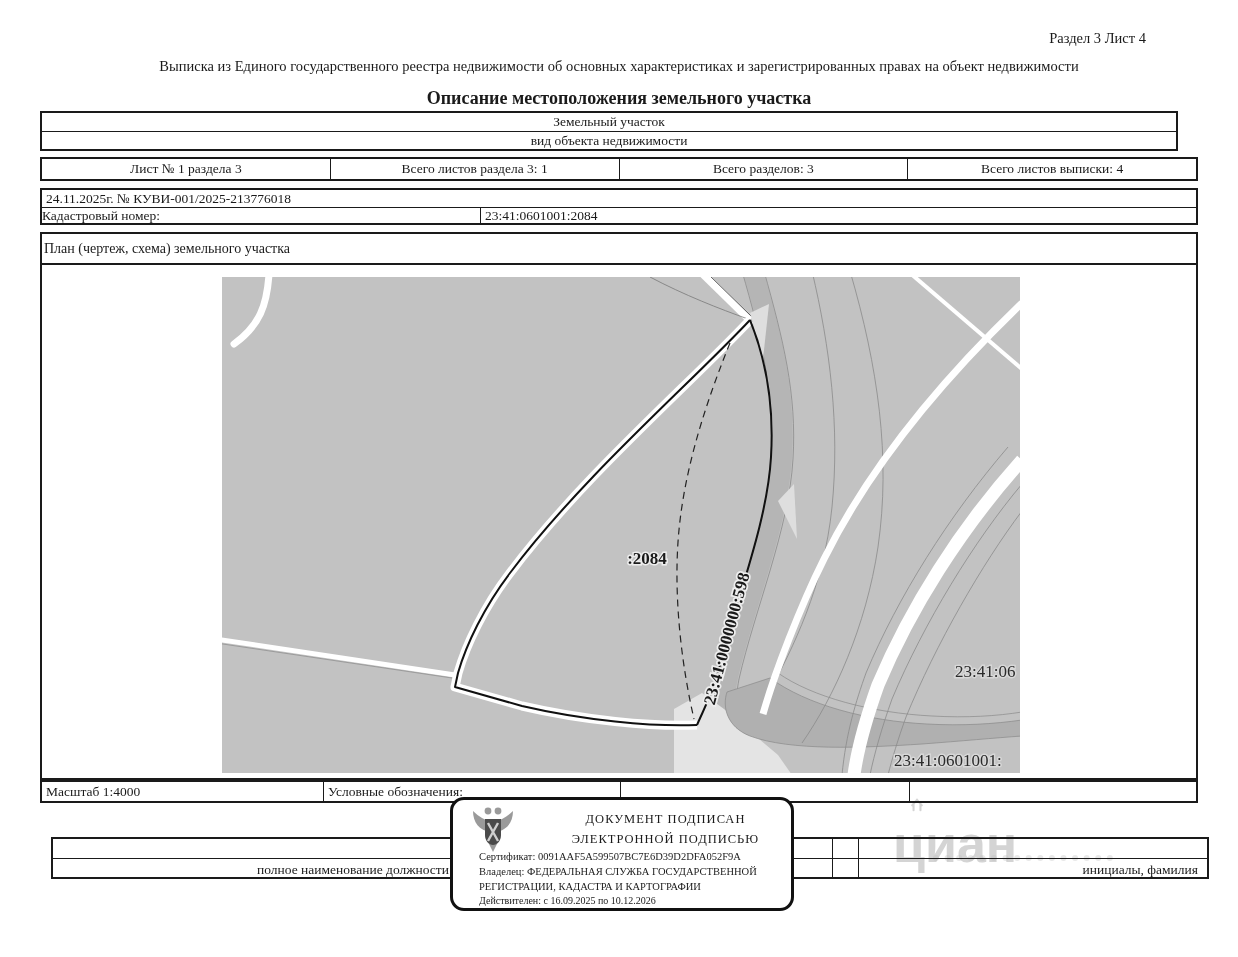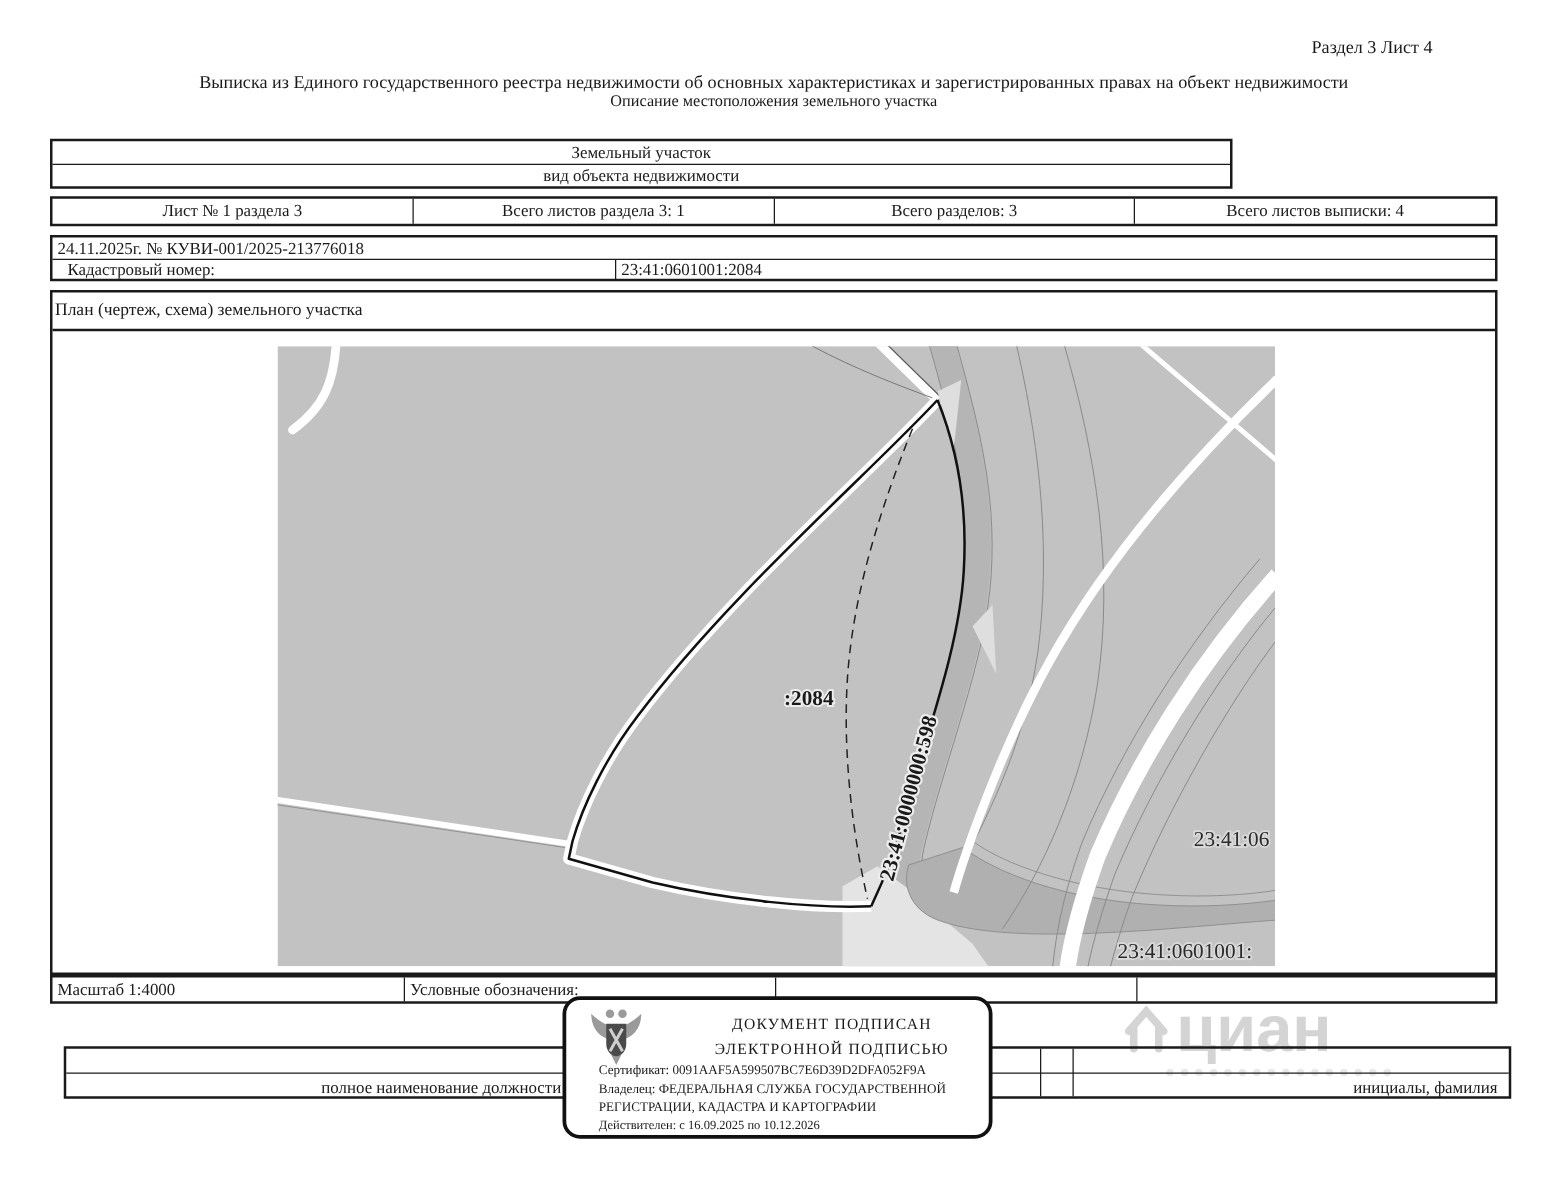--- a/index.html
+++ b/index.html
@@ -5,33 +5,33 @@
   html,body{margin:0;padding:0;background:#ffffff;}
   .page{
     position:relative;width:1238px;height:957px;background:#ffffff;overflow:hidden;
     font-family:"Liberation Serif","DejaVu Serif",serif;color:#1a1a1a;
   }
   .abs{position:absolute;}
   .center{text-align:center;}
   
   .hdr-right{top:30px;right:92px;font-size:14.5px;}
   .title1{top:58px;left:0;width:100%;font-size:14.5px;}
-  .title2{top:73px;left:0;width:100%;font-size:13px;}
+  .title2{top:88px;left:0;width:100%;font-size:18px;font-weight:bold;}
   
   .box{border:2px solid #1a1a1a;box-sizing:border-box;background:transparent;}
-  .t1{left:40px;top:111px;width:946px;height:40px;z-index:2;}
+  .t1{left:40px;top:111px;width:1138px;height:40px;z-index:2;}
   .t1 .r1{height:18px;line-height:18px;border-bottom:1px solid #1a1a1a;font-size:13.5px;}
   .t1 .r2{height:17px;line-height:17px;font-size:13.5px;}
   .t2{left:40px;top:157px;width:1158px;height:24px;display:flex;z-index:2;}
   .t2 .c{flex:1;border-right:1px solid #1a1a1a;line-height:20px;font-size:13.5px;}
   .t2 .c:last-child{border-right:none;}
   .t3{left:40px;top:188px;width:1158px;height:37px;z-index:2;}
   .t3 .r1{height:17px;line-height:17px;border-bottom:1px solid #1a1a1a;font-size:13.5px;padding-left:4px;}
   .t3 .r2{height:16px;line-height:16px;font-size:13.5px;display:flex;}
-  .t3 .r2 .c1{width:438px;border-right:1px solid #1a1a1a;padding-left:12px;}
+  .t3 .r2 .c1{width:438px;border-right:1px solid #1a1a1a;padding-left:0;}
   .t3 .r2 .c2{flex:1;padding-left:4px;}
   .plan{left:40px;top:232px;width:1158px;height:548px;z-index:2;}
   .plan-title{height:29px;line-height:29px;border-bottom:2px solid #1a1a1a;font-size:14px;padding-left:2px;}
   .map-wrap{position:absolute;left:180px;top:43px;width:798px;height:496px;}
   .scale-row{left:40px;top:780px;width:1158px;height:23px;display:flex;z-index:2;font-size:13.5px;}
   .scale-row .c{border-right:1px solid #1a1a1a;line-height:19px;padding-left:4px;box-sizing:border-box;}
   .scale-row .c:last-child{border-right:none;}
   .sc1{width:282px;}.sc2{width:297px;}.sc3{width:289px;}.sc4{flex:1;}
   
   .sig{left:40px;top:837px;width:1158px;height:42px;z-index:2;margin-left:11px;}
@@ -46,21 +46,21 @@
   .stamp-line1{position:absolute;left:100px;top:12px;width:225px;text-align:center;font-size:12.5px;letter-spacing:1px;}
   .stamp-line2{position:absolute;left:100px;top:32px;width:225px;text-align:center;font-size:12.5px;letter-spacing:1px;}
   .stamp-cert{position:absolute;left:26px;top:51px;font-size:10.5px;}
   .stamp-own1{position:absolute;left:26px;top:66px;font-size:10.5px;}
   .stamp-own2{position:absolute;left:26px;top:81px;font-size:10.5px;}
   .stamp-val{position:absolute;left:26px;top:95px;font-size:10px;}
   .emblem{position:absolute;left:18px;top:4px;}
   
   .wm{left:893px;top:795px;width:230px;height:78px;z-index:1;color:rgba(170,170,170,0.5);
       font-family:"Liberation Sans","DejaVu Sans",sans-serif;font-weight:bold;font-size:52px;
-      display:flex;align-items:flex-start;}
+      display:flex;align-items:flex-start;flex-direction:column;}
   .wm .wm-word{line-height:58px;}
   .wm-underline{position:absolute;left:40px;top:60px;width:180px;border-top:6px dotted rgba(190,190,190,0.35);}
   
   .map-label{font-family:"Liberation Serif","DejaVu Serif",serif;}
 </style>
 </head>
 <body>
 
 <div class="page">
 

